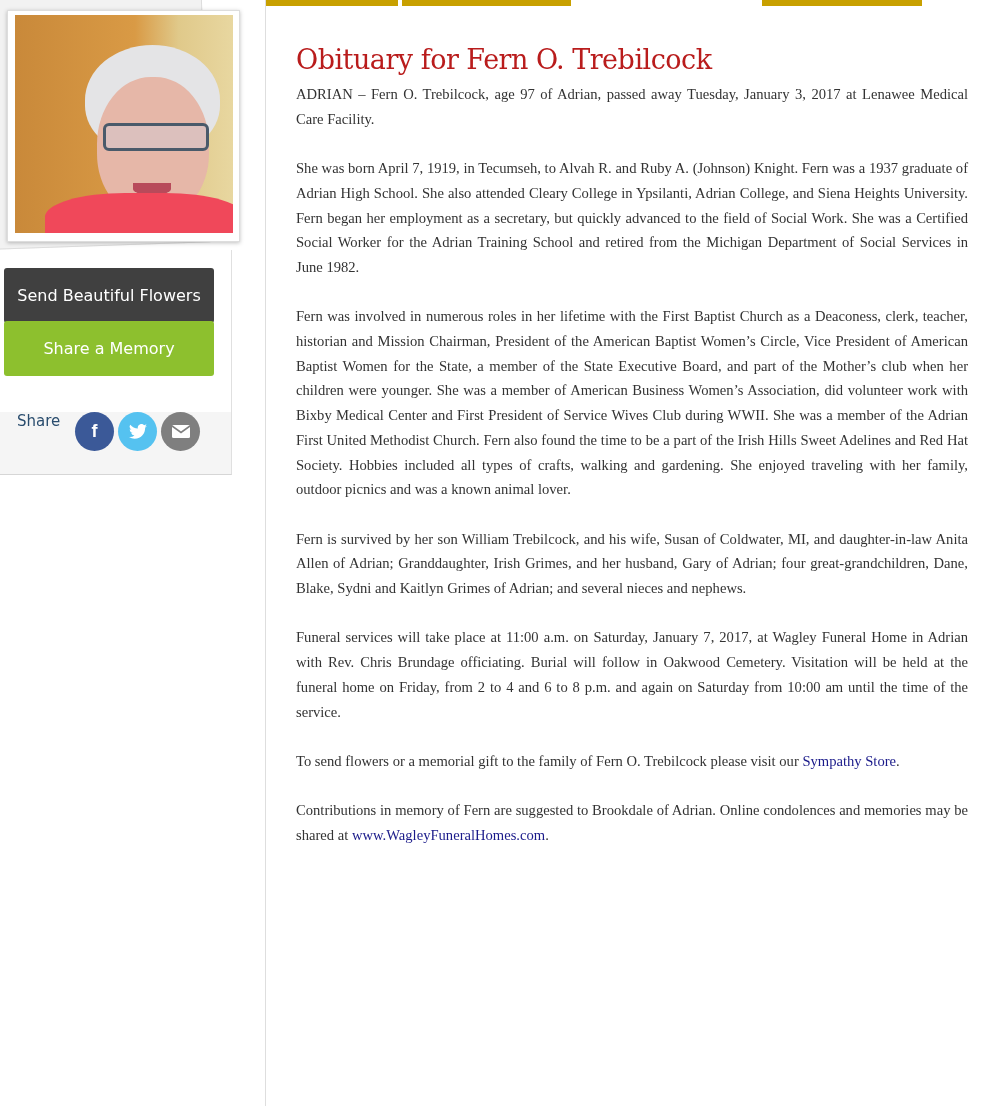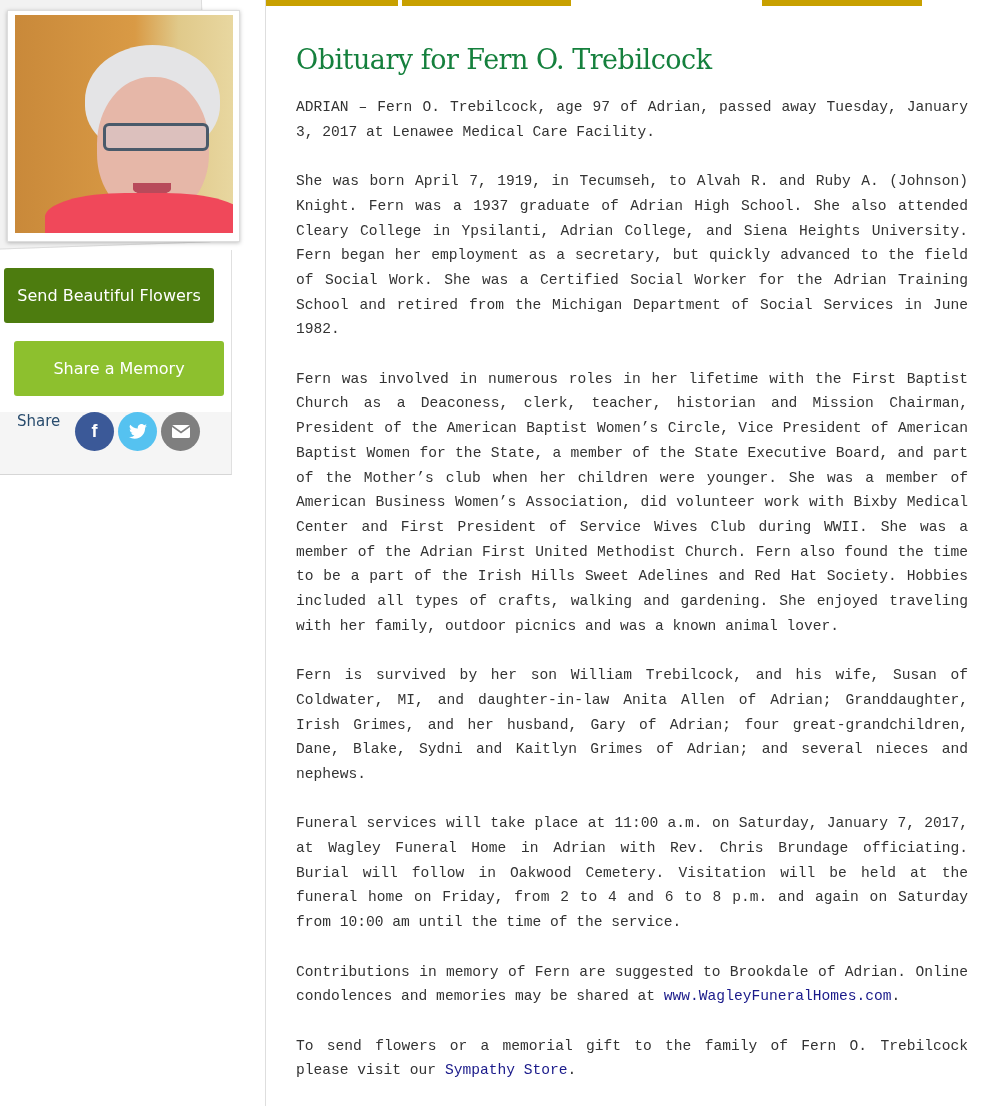--- a/index.html
+++ b/index.html
@@ -9,35 +9,35 @@
   .photo-back { position:absolute; left:-10px; top:-14px; width:205px; height:250px; background:#1a1a1a; transform:rotate(-4deg); box-shadow:0 1px 3px rgba(0,0,0,.3); }
   .photo-back2 { position:absolute; left:-6px; top:-8px; width:210px; height:252px; background:#f2f2f2; border:1px solid #ddd; transform:rotate(-2deg); }
   .photo-frame { position:absolute; left:7px; top:10px; width:231px; height:230px; background:#fff; border:1px solid #ddd; box-shadow:0 1px 4px rgba(0,0,0,.25); }
   .photo { position:absolute; left:7px; top:4px; width:218px; height:218px; background:linear-gradient(90deg,#c9893a 0%,#d99a45 55%,#e0c98a 75%,#e8d7a0 100%); overflow:hidden; }
   .photo .hair { position:absolute; left:70px; top:30px; width:135px; height:110px; border-radius:50% 50% 45% 45%; background:#e4e4e6; }
   .photo .face { position:absolute; left:82px; top:62px; width:112px; height:140px; border-radius:48% 48% 45% 45%; background:#e6b7a8; }
   .photo .glasses { position:absolute; left:88px; top:108px; width:100px; height:22px; border:3px solid #4a5a6a; border-radius:6px; background:rgba(200,210,230,.35); }
   .photo .mouth { position:absolute; left:118px; top:168px; width:38px; height:12px; border-radius:0 0 50% 50%; background:#b84a5a; }
   .photo .shirt { position:absolute; left:30px; top:178px; width:200px; height:60px; border-radius:40% 40% 0 0; background:#f0485a; }
   .btn { position:absolute; left:4px; width:210px; height:55px; border-radius:3px; color:#fff; font-family:"DejaVu Sans", sans-serif; font-size:16px; display:flex; align-items:center; justify-content:center; cursor:pointer; }
-  .btn-flowers { top:268px; background:#4d7c0f; }
-  .btn-memory { top:341px; background:#8dc02e;margin-left:10px; }
+  .btn-flowers { top:268px; background:#404040; }
+  .btn-memory { top:321px; background:#8dc02e; }
   .sidebar-box { position:absolute; left:0; top:250px; width:231px; height:224px; border-right:1px solid #e0e0e0; border-bottom:1px solid #d6d6d6; }
   .share-row { position:absolute; left:0; top:412px; width:231px; height:62px; background:#f5f5f5; display:flex; align-items:flex-start; }
   .share-label { margin-left:17px; font-family:"DejaVu Sans", sans-serif; font-size:15px; color:#2a4d6e; width:58px; }
   .share-icon { width:39px; height:39px; border-radius:50%; margin-right:4px; display:flex; align-items:center; justify-content:center; color:#fff; font-weight:bold; font-size:18px; cursor:pointer; }
   .fb { background:#3b5998; }
   .tw { background:#55c2f0; }
   .em { background:#7f7f7f; }
   .divider { position:absolute; left:265px; top:0; width:1px; height:1106px; background:#dedede; }
   .tabs { position:absolute; top:0; left:266px; height:6px; }
   .tab { position:absolute; top:0; height:6px; background:#c8a000; }
   .main { position:absolute; left:296px; top:40px; width:672px; }
-  h1 { margin:0; font-family:"DejaVu Serif", serif; font-weight:normal; font-size:27px; color:#15803d; letter-spacing:-0.5px; line-height:40px; }
-  .body-text { margin-top:15px; font-family:Liberation Mono, monospace; font-size:14.6px; line-height:24.7px; color:#333; text-align:justify; }
+  h1 { margin:0; font-family:"DejaVu Serif", serif; font-weight:normal; font-size:27px; color:#b91c1c; letter-spacing:-0.5px; line-height:40px; }
+  .body-text { margin-top:2px; font-family:Liberation Serif, serif; font-size:14.6px; line-height:24.7px; color:#333; text-align:justify; }
   .body-text p { margin:0 0 24.7px 0; }
   a { color:#1a1a8a; text-decoration:none; }
 </style>
 </head>
 <body>
 
 <div class="sidebar">
   <div class="photo-stack">
     <div class="photo-back"></div>
     <div class="photo-back2"></div>
@@ -83,16 +83,16 @@
 </div>
 
 <div class="main">
   <h1>Obituary for Fern O. Trebilcock</h1>
   <div class="body-text">
     <p>ADRIAN – Fern O. Trebilcock, age 97 of Adrian, passed away Tuesday, January 3, 2017 at Lenawee Medical Care Facility.</p>
     <p>She was born April 7, 1919, in Tecumseh, to Alvah R. and Ruby A. (Johnson) Knight. Fern was a 1937 graduate of Adrian High School. She also attended Cleary College in Ypsilanti, Adrian College, and Siena Heights University. Fern began her employment as a secretary, but quickly advanced to the field of Social Work. She was a Certified Social Worker for the Adrian Training School and retired from the Michigan Department of Social Services in June 1982.</p>
     <p>Fern was involved in numerous roles in her lifetime with the First Baptist Church as a Deaconess, clerk, teacher, historian and Mission Chairman, President of the American Baptist Women’s Circle, Vice President of American Baptist Women for the State, a member of the State Executive Board, and part of the Mother’s club when her children were younger. She was a member of American Business Women’s Association, did volunteer work with Bixby Medical Center and First President of Service Wives Club during WWII. She was a member of the Adrian First United Methodist Church. Fern also found the time to be a part of the Irish Hills Sweet Adelines and Red Hat Society. Hobbies included all types of crafts, walking and gardening. She enjoyed traveling with her family, outdoor picnics and was a known animal lover.</p>
     <p>Fern is survived by her son William Trebilcock, and his wife, Susan of Coldwater, MI, and daughter-in-law Anita Allen of Adrian; Granddaughter, Irish Grimes, and her husband, Gary of Adrian; four great-grandchildren, Dane, Blake, Sydni and Kaitlyn Grimes of Adrian; and several nieces and nephews.</p>
     <p>Funeral services will take place at 11:00 a.m. on Saturday, January 7, 2017, at Wagley Funeral Home in Adrian with Rev. Chris Brundage officiating. Burial will follow in Oakwood Cemetery. Visitation will be held at the funeral home on Friday, from 2 to 4 and 6 to 8 p.m. and again on Saturday from 10:00 am until the time of the service.</p>
+    <p><span>To send flowers or a memorial gift to the family of Fern O. Trebilcock please visit our </span><a>Sympathy Store</a><span>.</span></p>
     <p><span>Contributions in memory of Fern are suggested to Brookdale of Adrian. Online condolences and memories may be shared at </span><a>www.WagleyFuneralHomes.com</a><span>.</span></p>
-    <p><span>To send flowers or a memorial gift to the family of Fern O. Trebilcock please visit our </span><a>Sympathy Store</a><span>.</span></p>
   </div>
 </div>
 
 </body></html>

